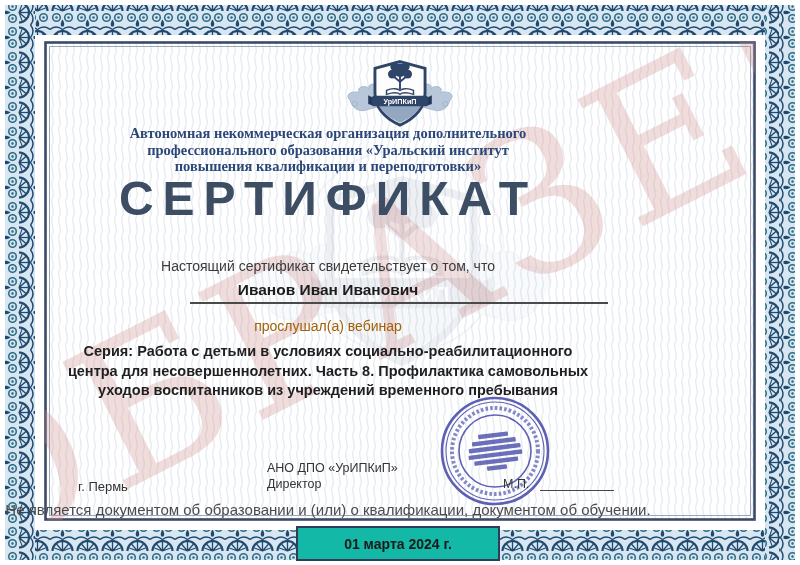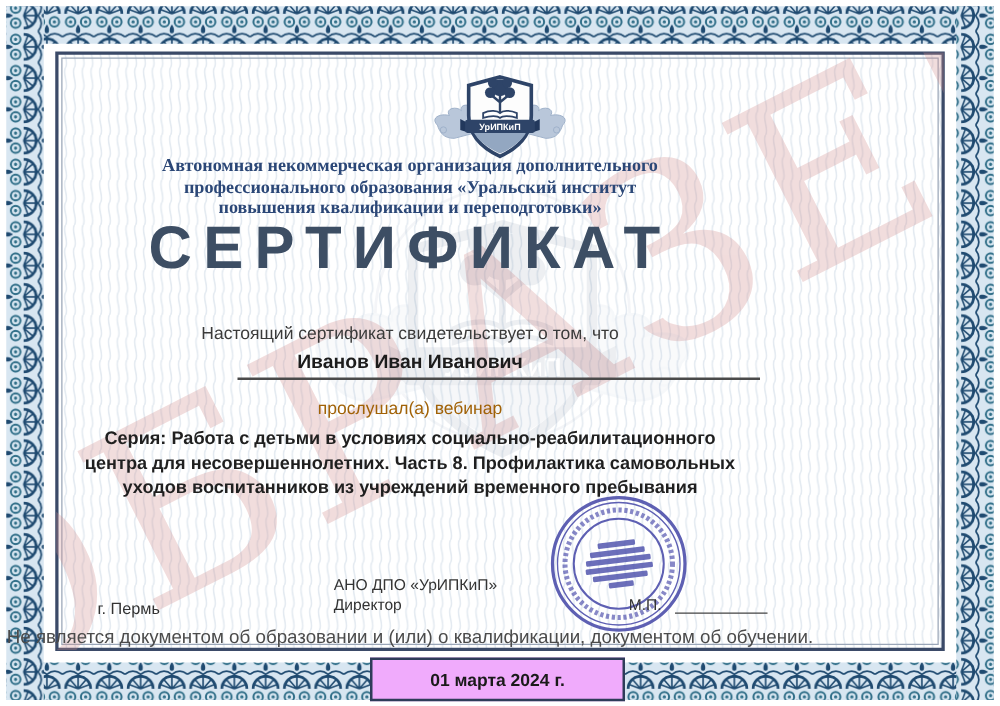--- a/index.html
+++ b/index.html
@@ -26,21 +26,21 @@
   .underline{top:302px;left:190px;width:418px;border-top:2px solid #4a4a4a;height:0;}
   .action{top:318px;color:#a16207;font-size:14px;}
   .course{top:342px;color:#1f1f1f;font-size:14.5px;font-weight:bold;line-height:19.5px;}
   .stamp{position:absolute;left:438px;top:396px;z-index:3;opacity:0.92;}
   .city{left:78px;top:479px;font-size:13px;color:#333;}
   .signer{left:267px;top:461px;font-size:12.5px;color:#333;line-height:15.5px;}
   .mp{left:503px;top:477px;font-size:12.5px;color:#333;z-index:4;}
   .sigline{left:540px;top:490px;width:74px;border-top:1.5px solid #444;height:0;z-index:4;}
   .disclaimer{top:501px;font-size:15px;color:#4b4b4b;}
   .datebox{position:absolute;left:296px;top:526px;width:200px;height:31px;z-index:5;
-           background:#f0abfc;border:2.5px solid #2e3c59;display:flex;align-items:center;
+           background:#14b8a6;border:2.5px solid #2e3c59;display:flex;align-items:center;
            justify-content:center;font-size:14px;font-weight:bold;color:#1a1a1a;}
 </style>
 </head>
 <body>
 
 <div class="page">
 
   <svg class="bg" width="800" height="565">
     <defs>
       <pattern id="ornH" width="25" height="30" patternUnits="userSpaceOnUse">

